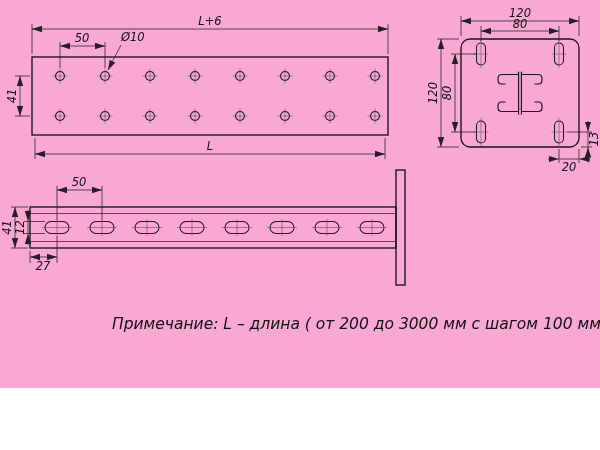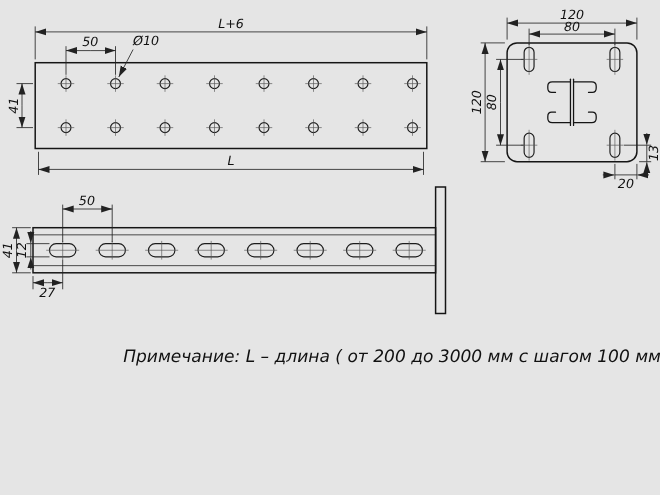--- a/index.html
+++ b/index.html
@@ -1,16 +1,16 @@
 <!DOCTYPE html>
 <html><head>
 <meta charset="utf-8">
 <style>
   html,body{margin:0;padding:0;background:#ffffff;}
-  .page{width:600px;height:450px;background:#e5e5e5;position:relative;overflow:hidden;
+  .page{width:600px;height:388px;background:#f9a8d4;position:relative;overflow:hidden;
         font-family:"DejaVu Sans",sans-serif;}
   svg{display:block;}
   .outline{fill:none;stroke:#151515;stroke-width:1.35;}
   .prof{fill:none;stroke:#151515;stroke-width:1.15;stroke-linecap:round;}
   .sym{fill:none;stroke:#1c1c1c;stroke-width:1.05;}
   .cl{fill:none;stroke:#555;stroke-width:.6;}
   .thin{fill:none;stroke:#333;stroke-width:.8;}
   .dimln{fill:none;stroke:#222;stroke-width:.75;}
   .dt{font:italic 11.5px "DejaVu Sans",sans-serif;fill:#111;stroke:none;}
   .note{font:italic 15.5px "DejaVu Sans",sans-serif;fill:#111;stroke:none;}

